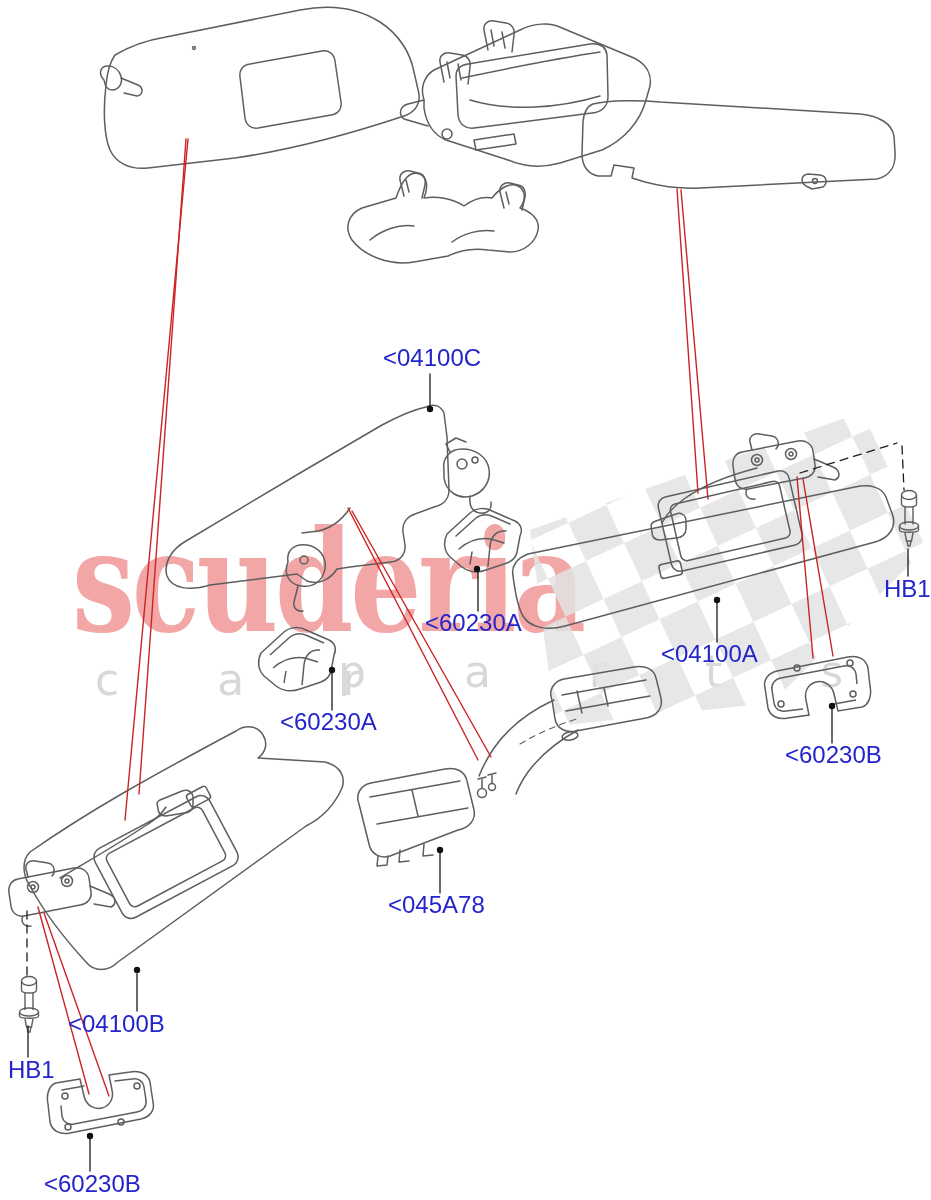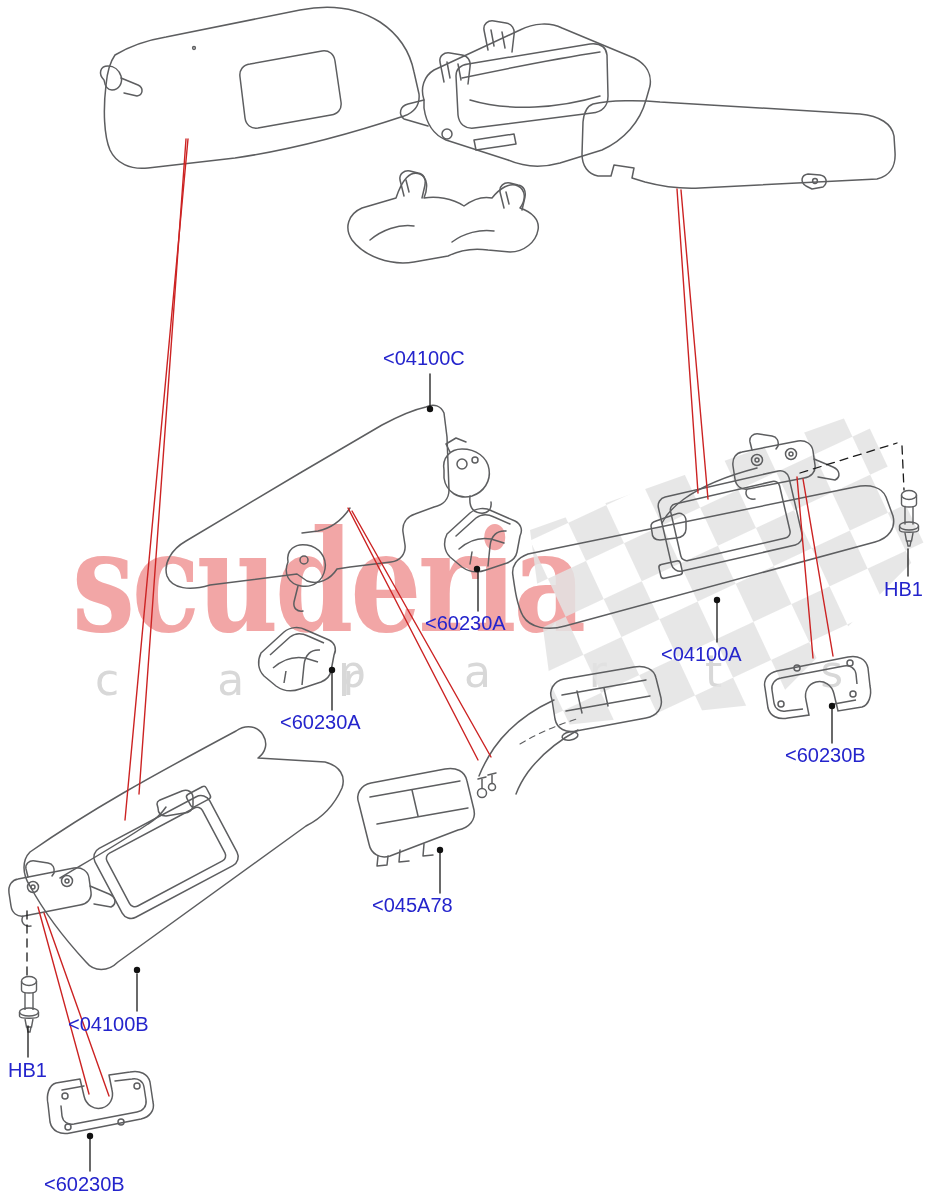--- a/index.html
+++ b/index.html
@@ -18,21 +18,21 @@
     position:absolute;top:650px;font-family:"DejaVu Sans","Liberation Sans",sans-serif;
     font-size:44px;line-height:44px;color:#d8d8d8;letter-spacing:42px;
     white-space:nowrap;user-select:none;z-index:1;
   }
   .wm-tag-left{left:95px;margin-top:8px;}
   .wm-tag-right{left:338px;}
   
   #art{position:absolute;left:0;top:0;z-index:2;}
   
   .part-label{
-    position:absolute;font-size:20px;line-height:22px;color:#2424cc;
+    position:absolute;font-size:24px;line-height:22px;color:#2424cc;
     white-space:nowrap;z-index:3;cursor:pointer;
   }
 </style>
 </head>
 <body>
 
 <div id="stage">
 
   <div class="wm-brand">scuderia</div>
   <div class="wm-tag wm-tag-left">c a r</div>
@@ -221,17 +221,17 @@
       <circle cx="90" cy="1136" r="3.2"></circle>
     </g>
   </svg>
 
   <div class="part-label" style="left:383px;top:347px">&lt;04100C</div>
   <div class="part-label" style="left:425px;top:612px">&lt;60230A</div>
   <div class="part-label" style="left:661px;top:643px">&lt;04100A</div>
   <div class="part-label" style="left:884px;top:578px">HB1</div>
   <div class="part-label" style="left:785px;top:744px">&lt;60230B</div>
   <div class="part-label" style="left:280px;top:711px">&lt;60230A</div>
-  <div class="part-label" style="left:372px;top:894px">&lt;045A78</div>
+  <div class="part-label" style="left:388px;top:894px">&lt;045A78</div>
   <div class="part-label" style="left:68px;top:1013px">&lt;04100B</div>
   <div class="part-label" style="left:8px;top:1059px">HB1</div>
   <div class="part-label" style="left:44px;top:1173px">&lt;60230B</div>
 </div>
 
 </body></html>

